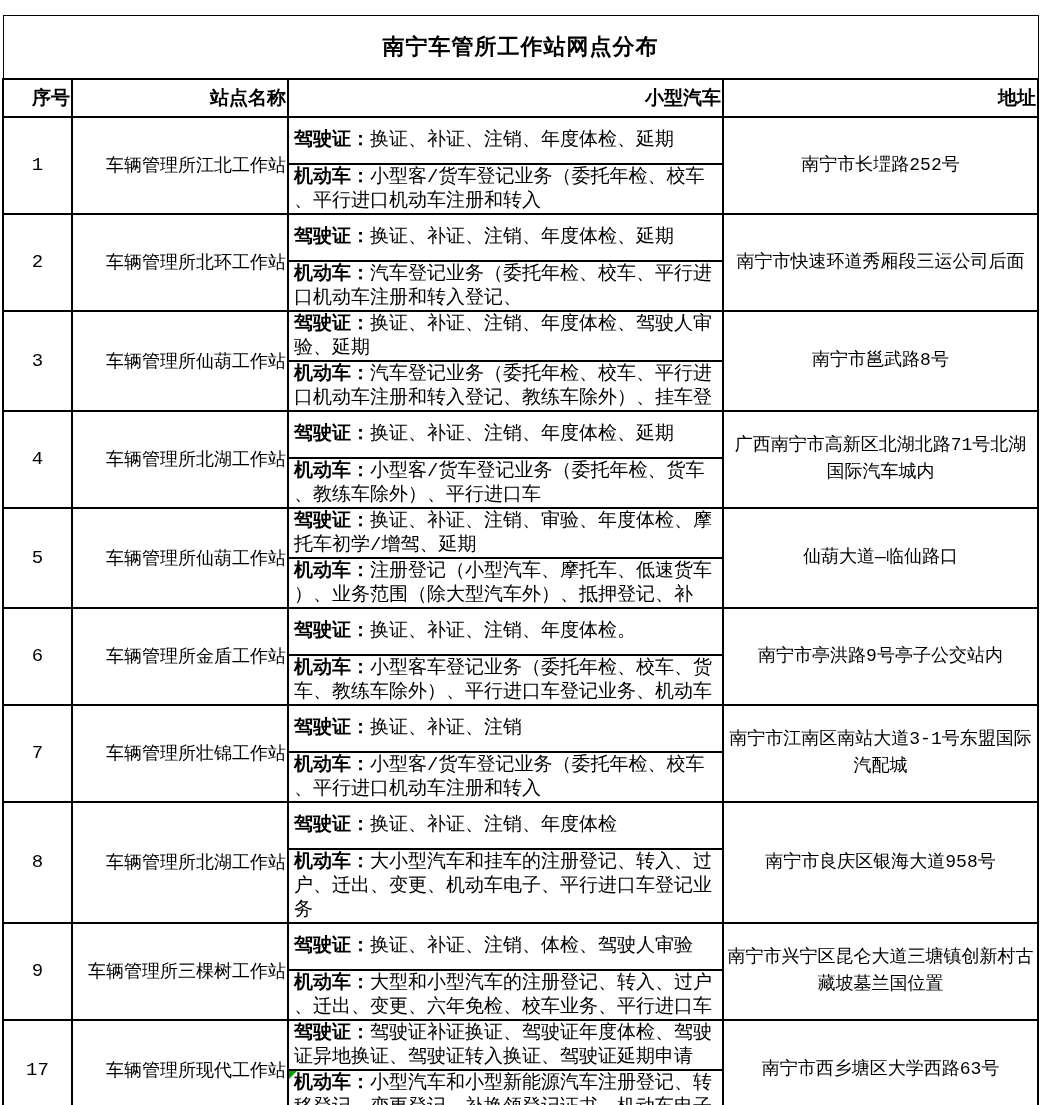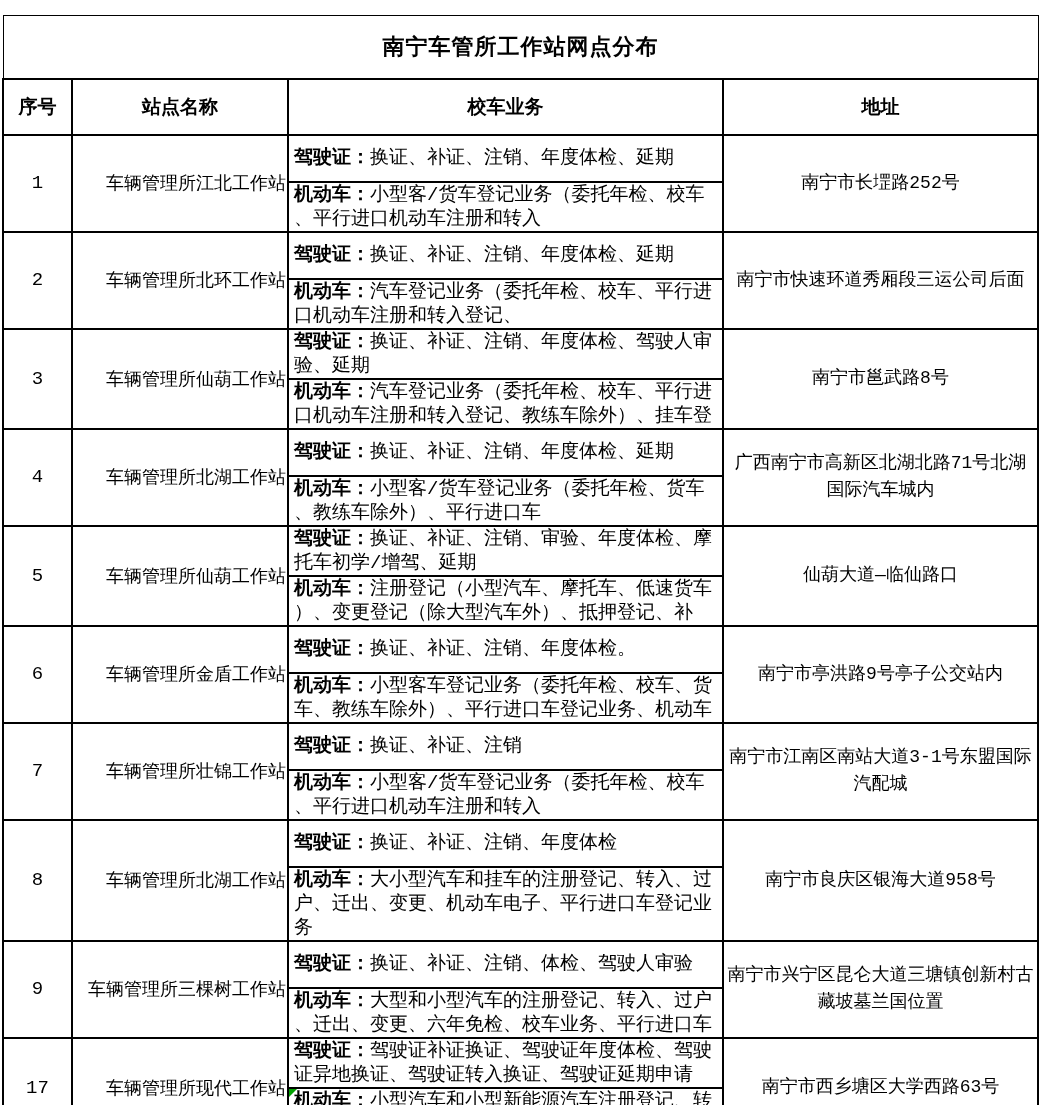--- a/index.html
+++ b/index.html
@@ -26,22 +26,22 @@
   .title-cell {
     border-width: 1px;
     border-bottom-width: 2px;
     height: 63px;
     text-align: center;
     font-size: 22px;
     font-weight: bold;
     letter-spacing: 1px;
   }
   .header-row th {
-    height: 56px;
-    text-align: center;
+    height: 38px;
+    text-align: right;
     font-size: 19px;
     font-weight: bold;
   }
   .c-num  { text-align: center; font-size: 19px; }
   .c-name { text-align: right; font-size: 18px; padding: 0 1px; }
   .c-biz  {
     font-size: 19px;
     line-height: 24px;
     padding: 0 5px;
     vertical-align: middle;
@@ -79,21 +79,21 @@
     <col style="width:435px">
     <col style="width:315px">
   </colgroup>
   <thead>
     <tr>
       <td class="title-cell" colspan="4">南宁车管所工作站网点分布</td>
     </tr>
     <tr class="header-row">
       <th>序号</th>
       <th>站点名称</th>
-      <th>校车业务</th>
+      <th>小型汽车</th>
       <th>地址</th>
     </tr>
   </thead>
   <tbody id="table-body">
   <tr>
     <td class="c-num" rowspan="2">1</td>
     <td class="c-name" rowspan="2">车辆管理所江北工作站</td>
     <td class="c-biz license-cell"><b class="lbl">驾驶证：</b><span>换证、补证、注销、年度体检、延期</span></td>
     <td class="c-addr" rowspan="2">南宁市长堽路252号</td>
   </tr>
@@ -131,21 +131,21 @@
     <td class="c-biz vehicle-cell"><b class="lbl">机动车：</b><span>小型客/货车登记业务（委托年检、货车、教练车除外）、平行进口车</span></td>
   </tr>
 
   <tr>
     <td class="c-num" rowspan="2">5</td>
     <td class="c-name" rowspan="2">车辆管理所仙葫工作站</td>
     <td class="c-biz license-cell"><b class="lbl">驾驶证：</b><span>换证、补证、注销、审验、年度体检、摩托车初学/增驾、延期</span></td>
     <td class="c-addr" rowspan="2">仙葫大道—临仙路口</td>
   </tr>
   <tr>
-    <td class="c-biz vehicle-cell"><b class="lbl">机动车：</b><span>注册登记（小型汽车、摩托车、低速货车）、变更登记（除大型汽车外）、抵押登记、补</span></td>
+    <td class="c-biz vehicle-cell"><b class="lbl">机动车：</b><span>注册登记（小型汽车、摩托车、低速货车）、业务范围（除大型汽车外）、抵押登记、补</span></td>
   </tr>
 
   <tr>
     <td class="c-num" rowspan="2">6</td>
     <td class="c-name" rowspan="2">车辆管理所金盾工作站</td>
     <td class="c-biz license-cell"><b class="lbl">驾驶证：</b><span>换证、补证、注销、年度体检。</span></td>
     <td class="c-addr" rowspan="2">南宁市亭洪路9号亭子公交站内</td>
   </tr>
   <tr>
     <td class="c-biz vehicle-cell"><b class="lbl">机动车：</b><span>小型客车登记业务（委托年检、校车、货车、教练车除外）、平行进口车登记业务、机动车</span></td>

